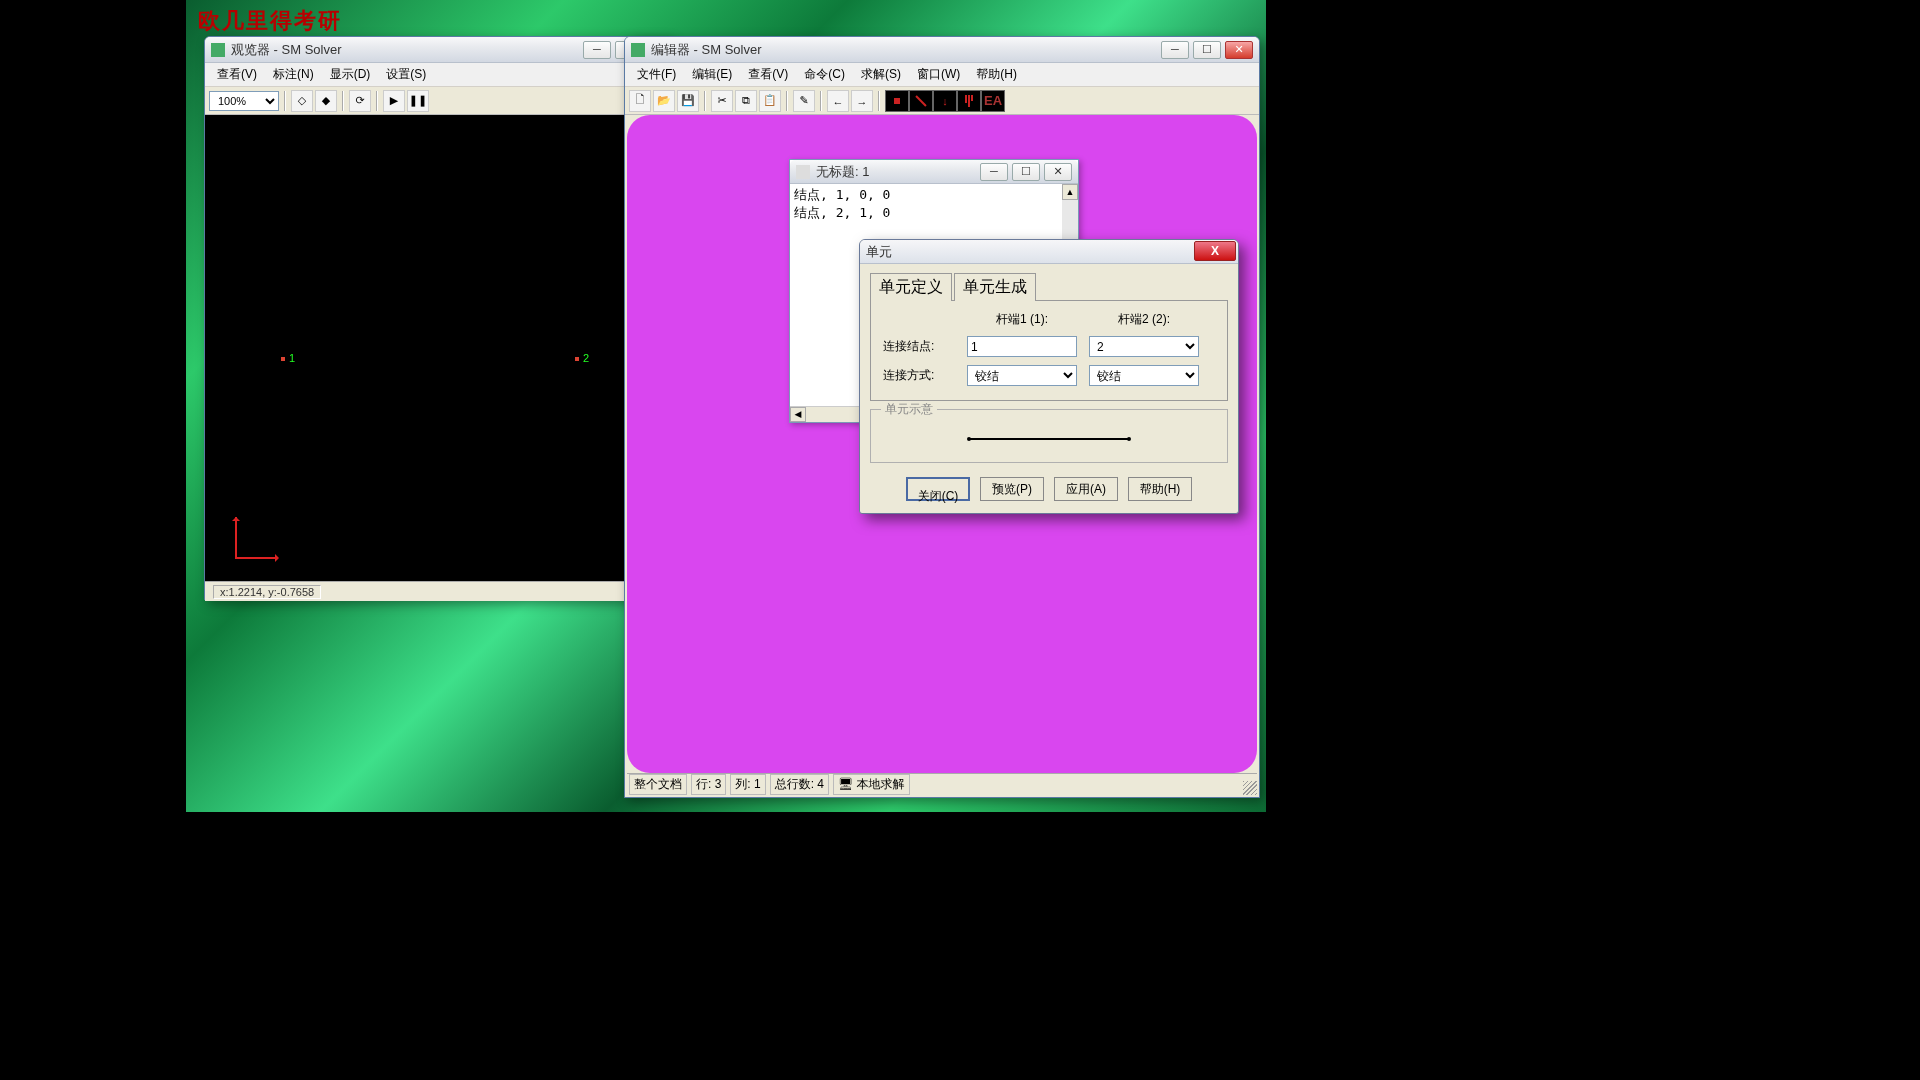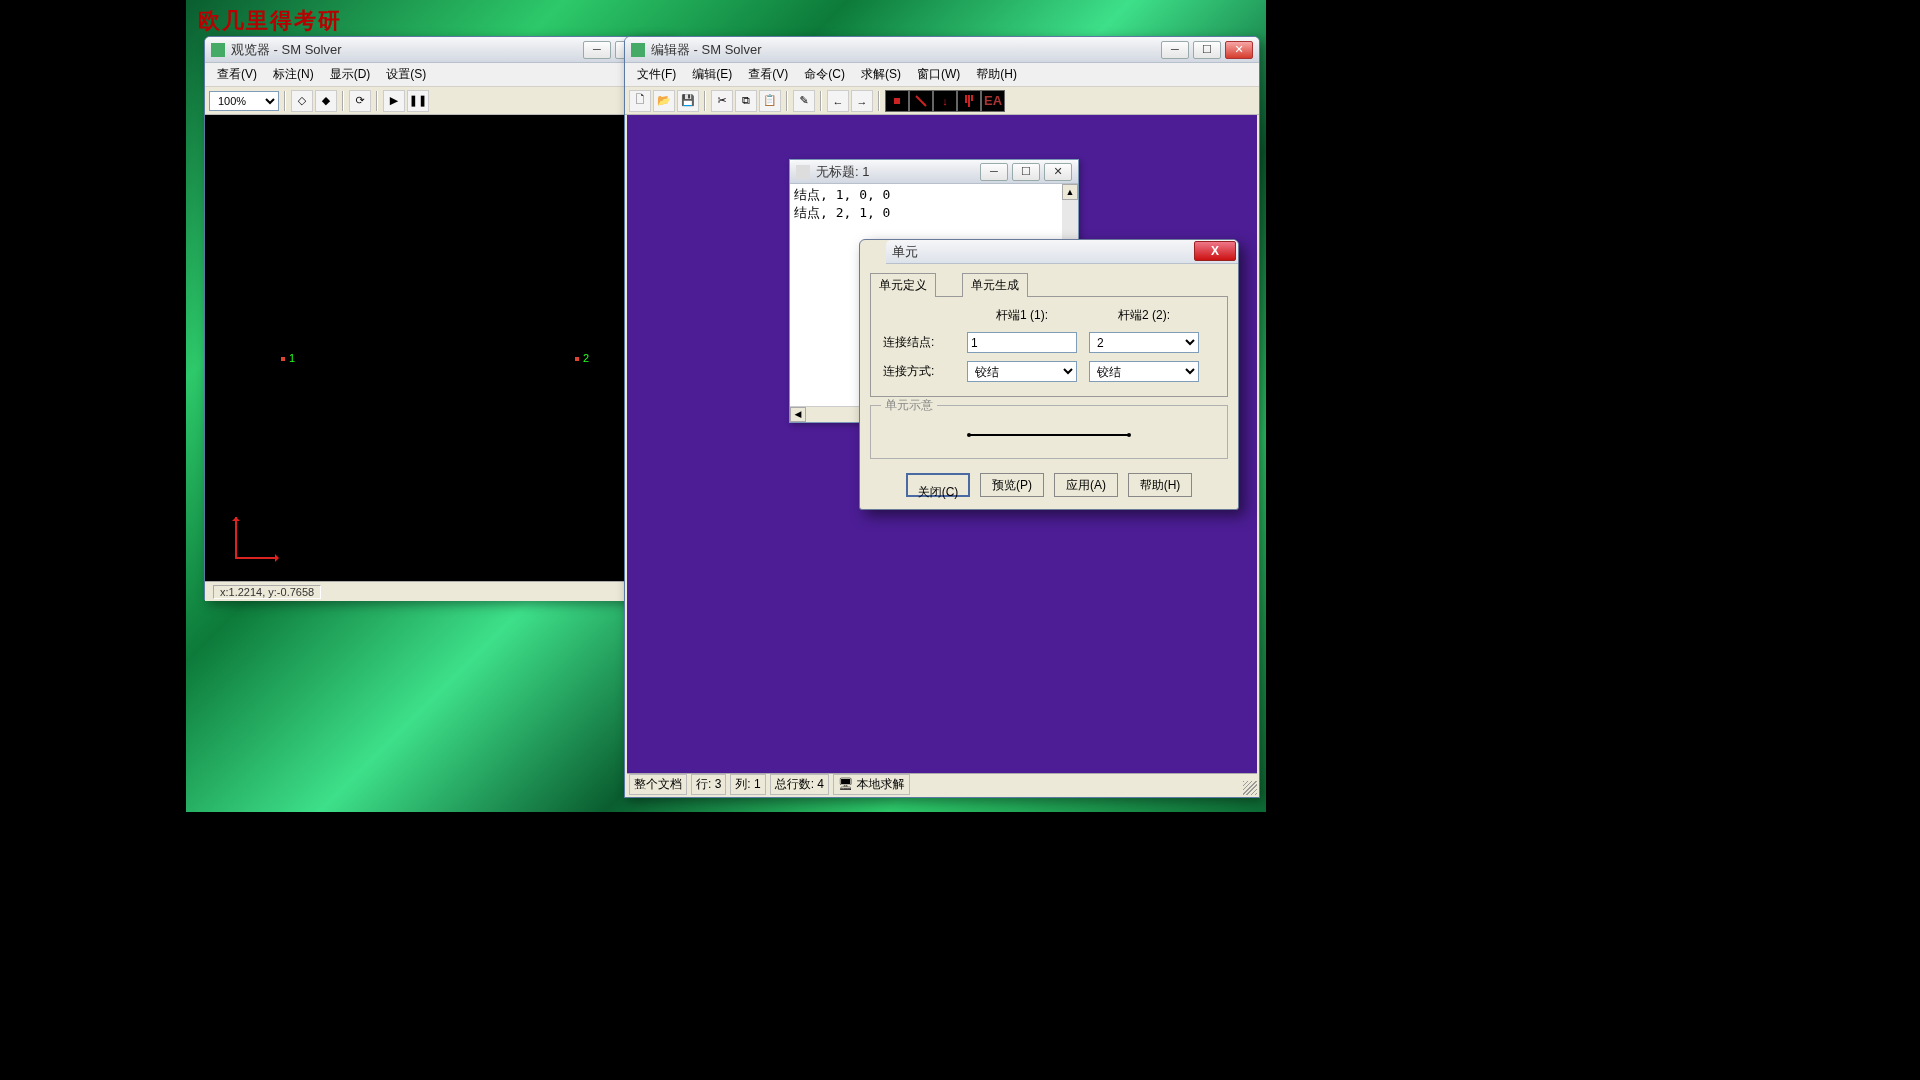--- a/index.html
+++ b/index.html
@@ -31,38 +31,38 @@
 .axis { position: absolute; left: 30px; bottom: 22px; }
 .axis .y { width: 2px; height: 42px; background: #d22; position: absolute; left: 0; bottom: 0; }
 .axis .x { width: 42px; height: 2px; background: #d22; position: absolute; left: 0; bottom: 0; }
 .axis .arrow-y { position: absolute; left: -3px; top: -46px; width: 0; height: 0; border: 4px solid transparent; border-bottom-color: #d22; }
 .axis .arrow-x { position: absolute; left: 40px; bottom: -3px; width: 0; height: 0; border: 4px solid transparent; border-left-color: #d22; }
 
 .node { position: absolute; color: #2f2; font-size: 11px; }
 .nd1 { left: 76px; top: 237px; } .nd1::before { content: ""; display: inline-block; width: 4px; height: 4px; background: #d43; margin-right: 4px; vertical-align: middle; }
 .nd2 { left: 370px; top: 237px; } .nd2::before { content: ""; display: inline-block; width: 4px; height: 4px; background: #d43; margin-right: 4px; vertical-align: middle; }
 
-.mdi-client { position: absolute; left: 2px; top: 78px; right: 2px; bottom: 24px; background: #4c1d95; }
+.mdi-client { position: absolute; left: 2px; top: 78px; right: 2px; bottom: 24px; background: #d946ef; border-radius: 23px; }
 .mdi-child { position: absolute; left: 162px; top: 44px; width: 290px; background: #fff; border: 1px solid #7a98b8; box-shadow: 2px 2px 6px rgba(0,0,0,.3); }
 .mdi-child .titlebar { height: 24px; }
 .textbox { background: #fff; font-family: "SimSun", monospace; font-size: 13px; padding: 2px 4px; height: 222px; overflow: auto; white-space: pre; }
 .sb-down { position: absolute; right: 0; top: 0; width: 16px; height: 16px; background: #ece9d8; border: 1px solid #aaa; text-align: center; font-size: 9px; line-height: 14px; }
 .sb-track { position: absolute; right: 0; top: 0; bottom: 0; width: 16px; background: #e8e8e8; }
 .hsbar { height: 16px; background: #ece9d8; border-top: 1px solid #ccc; position: relative; }
 .hsbar .lbtn { position: absolute; left: 0; top: 0; width: 16px; height: 15px; border: 1px solid #aaa; text-align: center; font-size: 9px; line-height: 13px; }
 
 .status2 { height: 22px; background: #ece9d8; border-top: 1px solid #aaa; position: absolute; left: 2px; right: 2px; bottom: 2px; display: flex; align-items: center; font-size: 12px; }
 .status2 .seg { border: 1px solid #bbb; padding: 1px 4px; margin: 0 2px; background: #ece9d8; }
 .grip { position: absolute; right: 2px; bottom: 2px; width: 14px; height: 14px;
   background: repeating-linear-gradient(135deg,#999 0 1px,transparent 1px 3px); }
 
 .dialog { position: absolute; left: 232px; top: 124px; width: 380px; background: #ece9d8; border: 1px solid #6a7a9a; border-radius: 6px 6px 3px 3px; box-shadow: 6px 6px 14px rgba(0,0,0,.5); }
-.dialog .titlebar { height: 24px; background: linear-gradient(#f6f6f8,#dde2ea); margin-left: 26px; }
+.dialog .titlebar { height: 24px; background: linear-gradient(#f6f6f8,#dde2ea); }
 .dialog .closeX { width: 42px; height: 20px; background: linear-gradient(#e78,#c11); color: #fff; border: 1px solid #922; border-radius: 2px; margin-right: -4px; margin-top: -2px; text-align: center; font-weight: bold; font-size: 12px; line-height: 18px; cursor: pointer; }
-.tabstrip { display: flex; padding: 8px 10px 0 10px; font-size: 12px; gap: 24px; }
+.tabstrip { display: flex; padding: 8px 10px 0 10px; font-size: 16px; }
 .tab { padding: 3px 8px; border: 1px solid #999; background: #ece9d8; border-bottom: none; margin-right: 2px; position: relative; top: 1px; }
 .tab.active { background: #ece9d8; z-index: 2; }
 .tabpane { margin: 0 10px 8px 10px; border: 1px solid #999; background: #ece9d8; padding: 10px 12px 14px 12px; font-size: 12px; }
 .form-grid { display: grid; grid-template-columns: 72px 110px 110px; gap: 8px 12px; align-items: center; }
 .col-head { text-align: center; }
 select.combo, input.combo { width: 100%; height: 21px; border: 1px solid #7f9db9; background: #fff; font-size: 12px; padding-left: 3px; }
 .groupbox { margin: 0 10px 10px 10px; border: 1px solid #b0b0b0; padding: 20px 10px 22px 10px; position: relative; }
 .groupbox .legend { position: absolute; top: -9px; left: 10px; background: #ece9d8; padding: 0 4px; font-size: 12px; color: #888; }
 .beam-line { width: 160px; height: 2px; background: #000; margin: 8px auto 0 auto; position: relative; }
 .beam-line::before, .beam-line::after { content: ""; position: absolute; width: 4px; height: 4px; background: #000; border-radius: 50%; top: -1px; }

